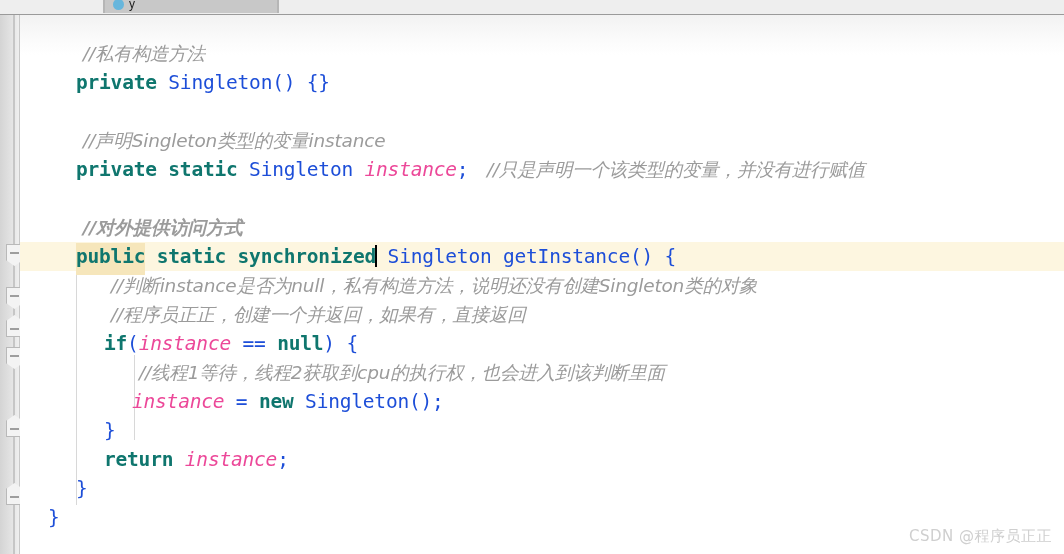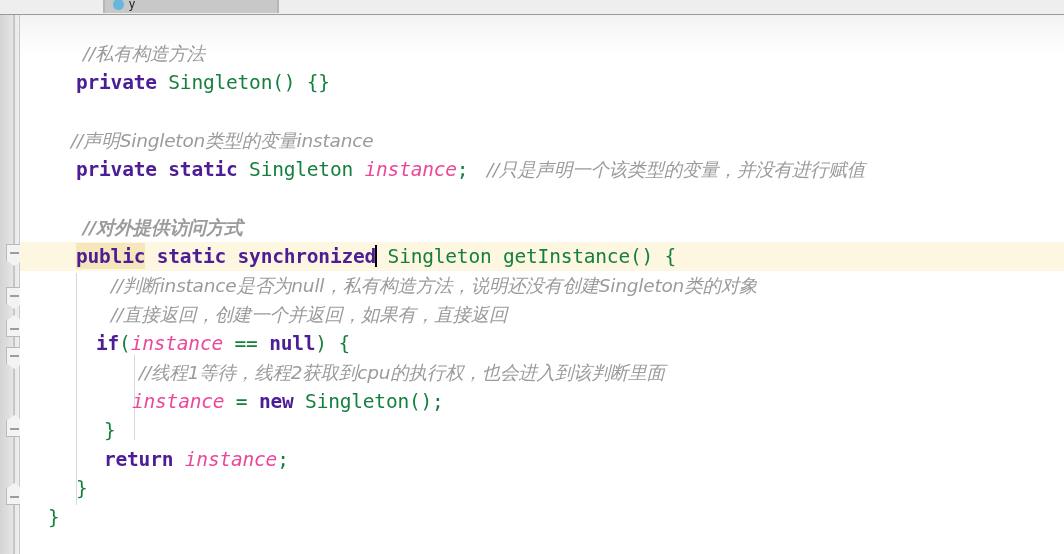--- a/index.html
+++ b/index.html
@@ -165,30 +165,30 @@
     position: absolute;
     left: 0;
     height: 29px;
     line-height: 29px;
     white-space: pre;
     font-family: "DejaVu Sans Mono", monospace;
     font-size: 19.5px;
     letter-spacing: -0.2px;
   }
 
-  .kw   { color: #4c1d95; font-weight: bold; }
-  .id   { color: #15803d; }
+  .kw   { color: #0f766e; font-weight: bold; }
+  .id   { color: #1d4ed8; }
   .fld  { color: #ec4899; font-style: italic; }
   .cmt  { color: #9b9b9b; font-style: italic; font-size: 18.5px; margin-left: 7px; }
   .cmt-cjk { font-family: "DejaVu Sans", sans-serif; font-style: italic; }
 
   
   .word-hl {
     background: #f6e6bb;
-    padding: 2px 0 1px 0;
+    padding: 2px 0 7px 0;
   }
 
   
   .caret {
     display: inline-block;
     width: 2px;
     height: 22px;
     background: #000000;
     vertical-align: -4px;
     margin: 0 -1px;
@@ -240,31 +240,32 @@
 
     <div class="code">
       <div class="code-fade"></div>
       <div class="cur-line-band"></div>
       <div class="iguide g-outer"></div>
       <div class="iguide g-inner"></div>
       <div id="code-lines">
           <div class="line" style="top: 24px; left: 56px;"><span class="cmt cmt-cjk">//私有构造方法</span></div>
           <div class="line" style="top: 53px; left: 56px;"><span class="kw">private</span><span class="id"> Singleton() {}</span></div>
           <div class="line" style="top: 82px; left: 28px;"></div>
-          <div class="line" style="top: 111px; left: 44px;"><span class="cmt cmt-cjk">//声明Singleton类型的变量instance</span></div>
+          <div class="line" style="top: 111px; left: 56px;"><span class="cmt cmt-cjk">//声明Singleton类型的变量instance</span></div>
           <div class="line" style="top: 140px; left: 56px;"><span class="kw">private static</span><span class="id"> Singleton </span><span class="fld">instance</span><span class="id">; </span><span class="cmt cmt-cjk">//只是声明一个该类型的变量，并没有进行赋值</span></div>
           <div class="line" style="top: 169px; left: 28px;"></div>
           <div class="line" style="top: 198px; left: 56px; font-weight: bold;"><span class="cmt cmt-cjk">//对外提供访问方式</span></div>
           <div class="line" style="top: 227px; left: 56px;"><span class="kw word-hl">public</span><span class="kw"> static synchronized</span><span class="caret"></span><span class="id"> Singleton getInstance() {</span></div>
           <div class="line" style="top: 256px; left: 84px;"><span class="cmt cmt-cjk">//判断instance是否为null，私有构造方法，说明还没有创建Singleton类的对象</span></div>
-          <div class="line" style="top: 285px; left: 84px;"><span class="cmt cmt-cjk">//直接返回，创建一个并返回，如果有，直接返回</span></div>
-          <div class="line" style="top: 314px; left: 76px;"><span class="kw">if</span><span class="id">(</span><span class="fld">instance</span><span class="id"> == </span><span class="kw">null</span><span class="id">) {</span></div>
+          <div class="line" style="top: 285px; left: 84px;"><span class="cmt cmt-cjk">//程序员正正，创建一个并返回，如果有，直接返回</span></div>
+          <div class="line" style="top: 314px; left: 84px;"><span class="kw">if</span><span class="id">(</span><span class="fld">instance</span><span class="id"> == </span><span class="kw">null</span><span class="id">) {</span></div>
           <div class="line" style="top: 343px; left: 112px;"><span class="cmt cmt-cjk">//线程1等待，线程2获取到cpu的执行权，也会进入到该判断里面</span></div>
           <div class="line" style="top: 372px; left: 112px;"><span class="fld">instance</span><span class="id"> = </span><span class="kw">new</span><span class="id"> Singleton();</span></div>
           <div class="line" style="top: 401px; left: 84px;"><span class="id">}</span></div>
           <div class="line" style="top: 430px; left: 84px;"><span class="kw">return</span><span class="id"> </span><span class="fld">instance</span><span class="id">;</span></div>
           <div class="line" style="top: 459px; left: 56px;"><span class="id">}</span></div>
           <div class="line" style="top: 488px; left: 28px;"><span class="id">}</span></div>
         </div>
     </div>
 
+    <div class="watermark">CSDN @程序员正正</div>
   </div>
 </div>
 
 </body></html>

